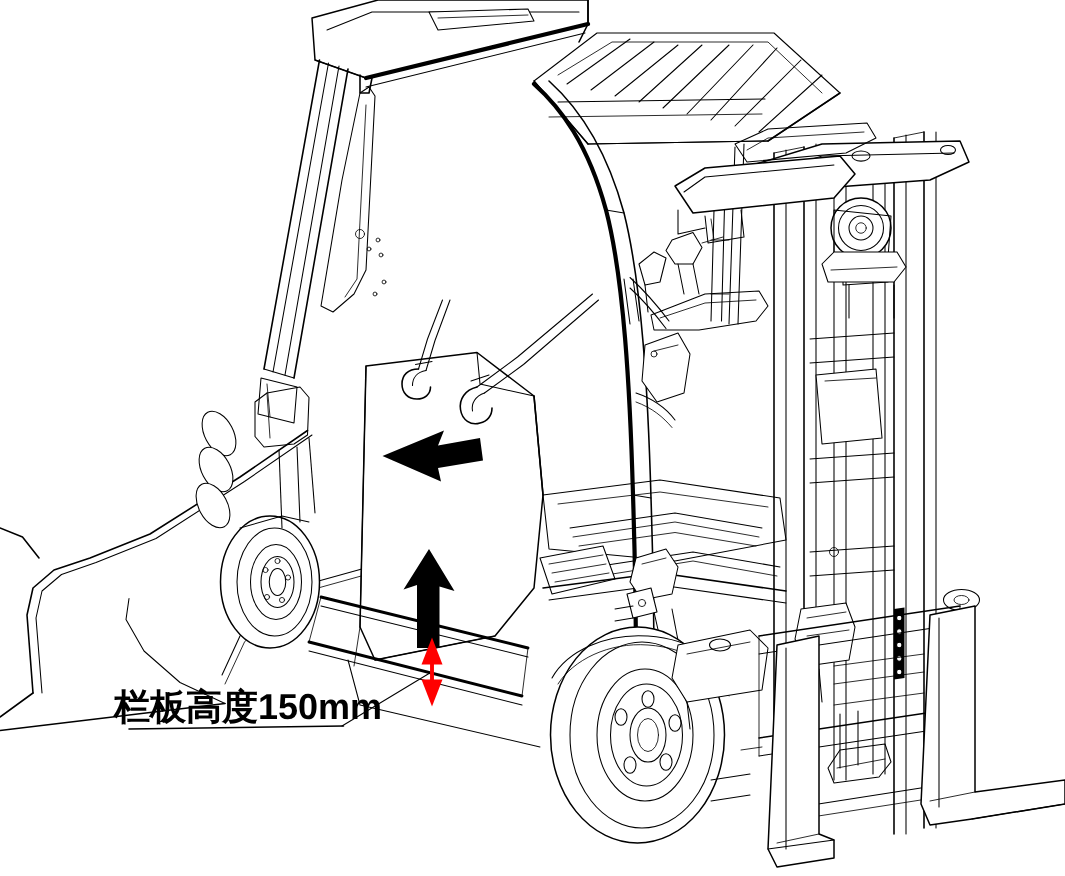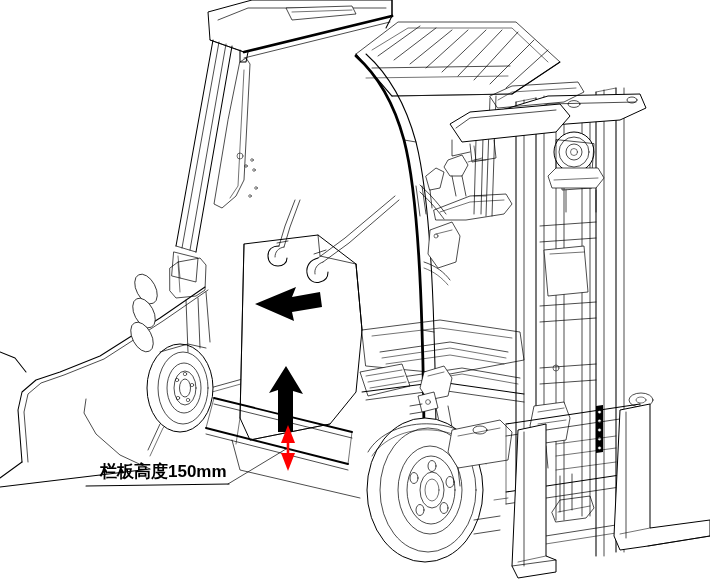--- a/index.html
+++ b/index.html
@@ -434,15 +434,15 @@
     <g>
       <path class="ln-thin" d="M228,484 L286,449"></path>
     </g>
 
     <g>
       <line class="ln" x1="86" y1="486" x2="229" y2="484"></line>
     </g>
 
   </svg>
 
-  <div class="callout-label" style="left:100px; top:460px; font-size:17px; line-height:24px;">栏板高度150mm</div>
+  <div class="callout-label" style="left:76px; top:460px; font-size:24px; line-height:24px;">栏板高度150mm</div>
 
 </div>
 
 </body></html>

